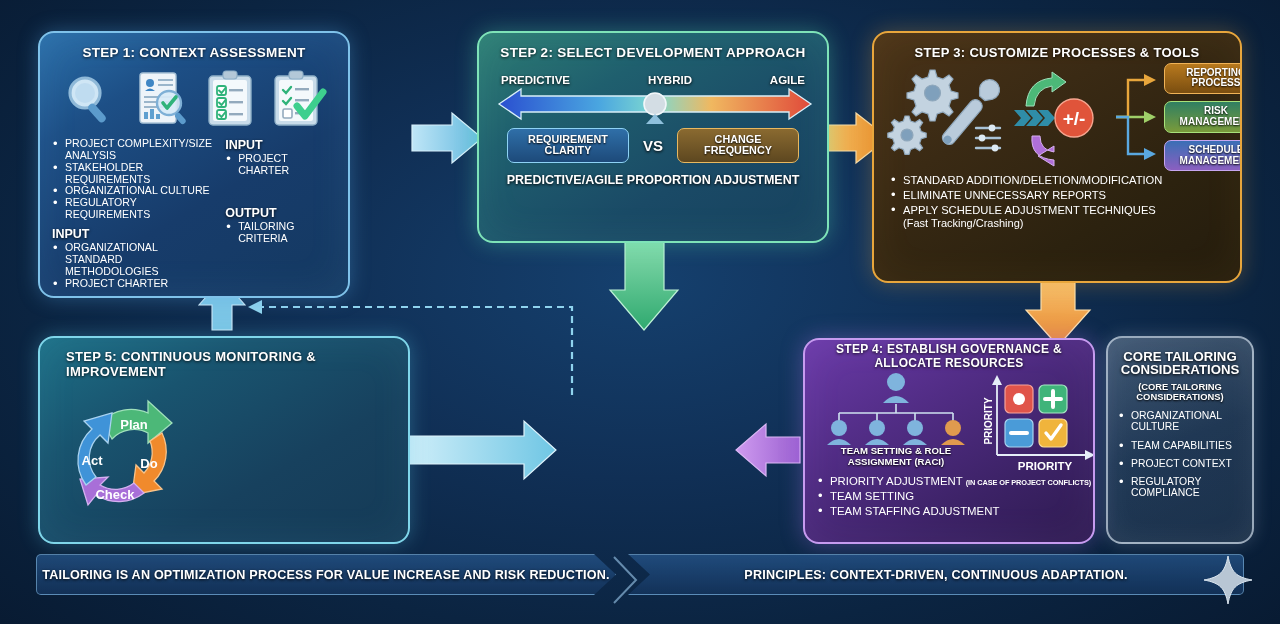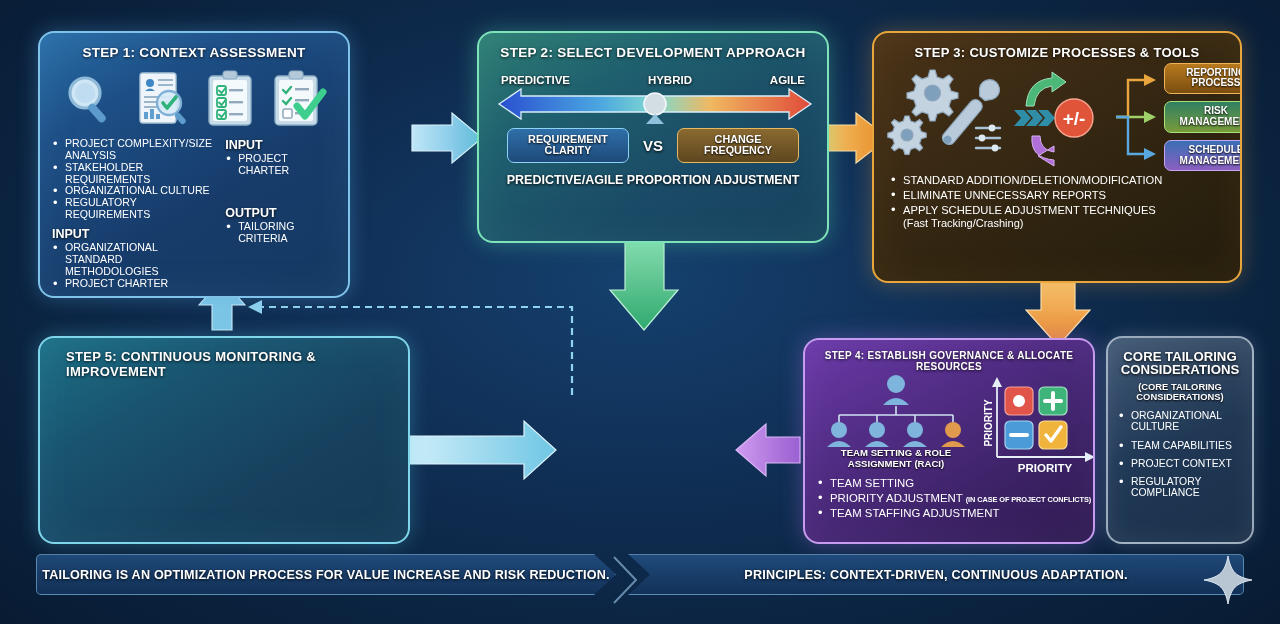--- a/index.html
+++ b/index.html
@@ -96,21 +96,21 @@
   #step3 li { font-size: 11.2px; margin-bottom: 2.5px; }
   .sub { font-size: 11px; font-weight: normal; }
 
   
   #step4 {
     left: 803px; top: 338px; width: 292px; height: 206px;
     background: linear-gradient(150deg, #6a3aa8 0%, #522d86 35%, #3c2266 70%, #2e1b50 100%);
     border-color: #c79bf0;
     box-shadow: 0 0 22px rgba(180,120,240,.35), inset 0 0 40px rgba(200,150,250,.08);
   }
-  #step4 .ptitle { font-size: 10px; margin-top: 10px; }
+  #step4 .ptitle { font-size: 12px; margin-top: 2px; }
   .s4mid { display: flex; height: 104px; padding: 3px 6px 0 8px; }
   .s4left { width: 168px; position: relative; }
   .s4right { flex: 1; position: relative; }
   .raci-cap { text-align: center; font-size: 9.6px; font-weight: bold; line-height: 1.1; text-shadow: 0 1px 2px #000; margin-top: 1px; }
   #step4 ul { padding: 1px 0 0 12px; }
   #step4 li { font-size: 11.4px; margin-bottom: 2px; }
   .tiny { font-size: 7.4px; font-weight: bold; letter-spacing: -.1px; }
 
   
   #step5 {
@@ -480,33 +480,57 @@
           <path d="M32 60 L48 60" stroke="#fff" stroke-width="4" stroke-linecap="round"></path>
           <rect x="60" y="46" width="28" height="28" rx="5" fill="#f0b43c" stroke="#f8dc9a" stroke-width="1.2"></rect>
           <path d="M67 60 L72 66 L82 52" fill="none" stroke="#fff" stroke-width="3.4" stroke-linecap="round" stroke-linejoin="round"></path>
           <text x="-48" y="13" transform="rotate(-90)" font-family="Liberation Sans, sans-serif" font-size="10" font-weight="bold" fill="#fff" text-anchor="middle">PRIORITY</text>
           <text x="66" y="97" font-family="Liberation Sans, sans-serif" font-size="11.5" font-weight="bold" fill="#fff" text-anchor="middle">PRIORITY</text>
         </svg>
       </div>
     </div>
 
     <ul>
-      <li>TEAM SETTING</li>
       <li>
         <span>PRIORITY ADJUSTMENT</span>
         <span class="tiny">(IN CASE OF PROJECT CONFLICTS)</span>
       </li>
+      <li>TEAM SETTING</li>
       <li>TEAM STAFFING ADJUSTMENT</li>
     </ul>
   </div>
 
   <div class="panel" id="step5">
     <div class="ptitle">STEP 5: CONTINUOUS MONITORING &amp; IMPROVEMENT</div>
 
     <div class="s5mid">
+      <div class="s5left">
+        <svg width="156" height="142">
+
+          <g>
+            <path d="M54 38 A42 42 0 0 1 100 30 L100 18 L124 40 L100 60 L100 50 A30 30 0 0 0 64 56 Z" fill="#4cb878" stroke="#9fe0bb" stroke-width="1.3"></path>
+            <text x="86" y="46" font-family="Liberation Sans, sans-serif" font-size="13" font-weight="bold" fill="#fff" text-anchor="middle">Plan</text>
+          </g>
+
+          <g>
+            <path d="M114 50 A42 42 0 0 1 106 98 L114 106 L84 112 L88 82 L96 90 A30 30 0 0 0 102 58 Z" fill="#f08a2c" stroke="#f8c38a" stroke-width="1.3"></path>
+            <text x="101" y="85" font-family="Liberation Sans, sans-serif" font-size="13" font-weight="bold" fill="#fff" text-anchor="middle">Do</text>
+          </g>
+
+          <g>
+            <path d="M96 110 A42 42 0 0 1 48 112 L40 122 L32 96 L60 94 L52 102 A30 30 0 0 0 86 100 Z" fill="#a86fd8" stroke="#d4b0f0" stroke-width="1.3"></path>
+            <text x="67" y="116" font-family="Liberation Sans, sans-serif" font-size="13" font-weight="bold" fill="#fff" text-anchor="middle">Check</text>
+          </g>
+
+          <g>
+            <path d="M38 102 A42 42 0 0 1 44 46 L36 38 L64 30 L60 60 L52 52 A30 30 0 0 0 48 94 Z" fill="#3f93d8" stroke="#a8d2f0" stroke-width="1.3"></path>
+            <text x="44" y="82" font-family="Liberation Sans, sans-serif" font-size="13" font-weight="bold" fill="#fff" text-anchor="middle">Act</text>
+          </g>
+        </svg>
+      </div>
 
     </div>
   </div>
 
   <div class="panel" id="core">
     <div class="ct">CORE TAILORING CONSIDERATIONS</div>
     <div class="cs">(CORE TAILORING CONSIDERATIONS)</div>
     <ul>
       <li>ORGANIZATIONAL CULTURE</li>
       <li>TEAM CAPABILITIES</li>

